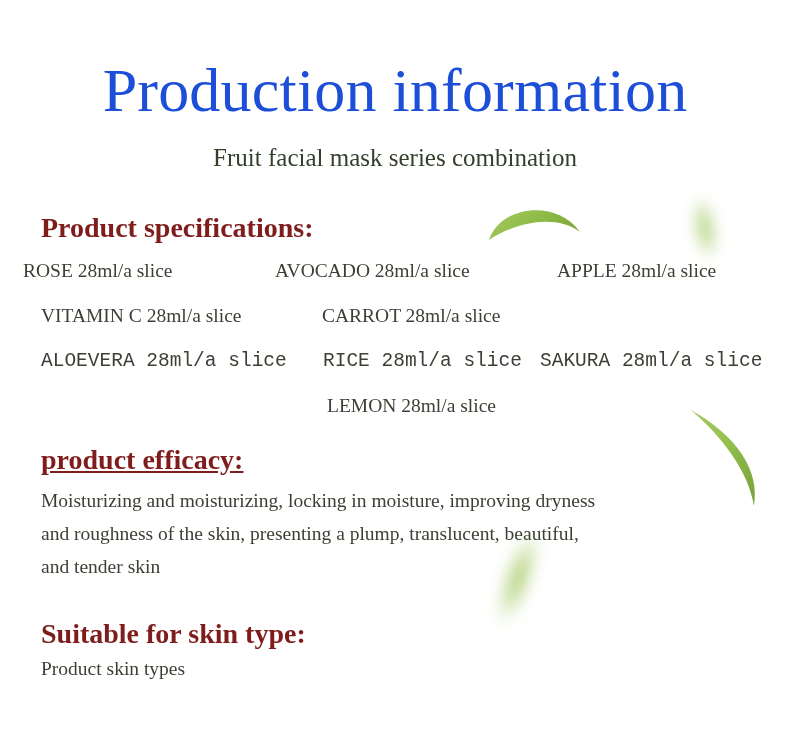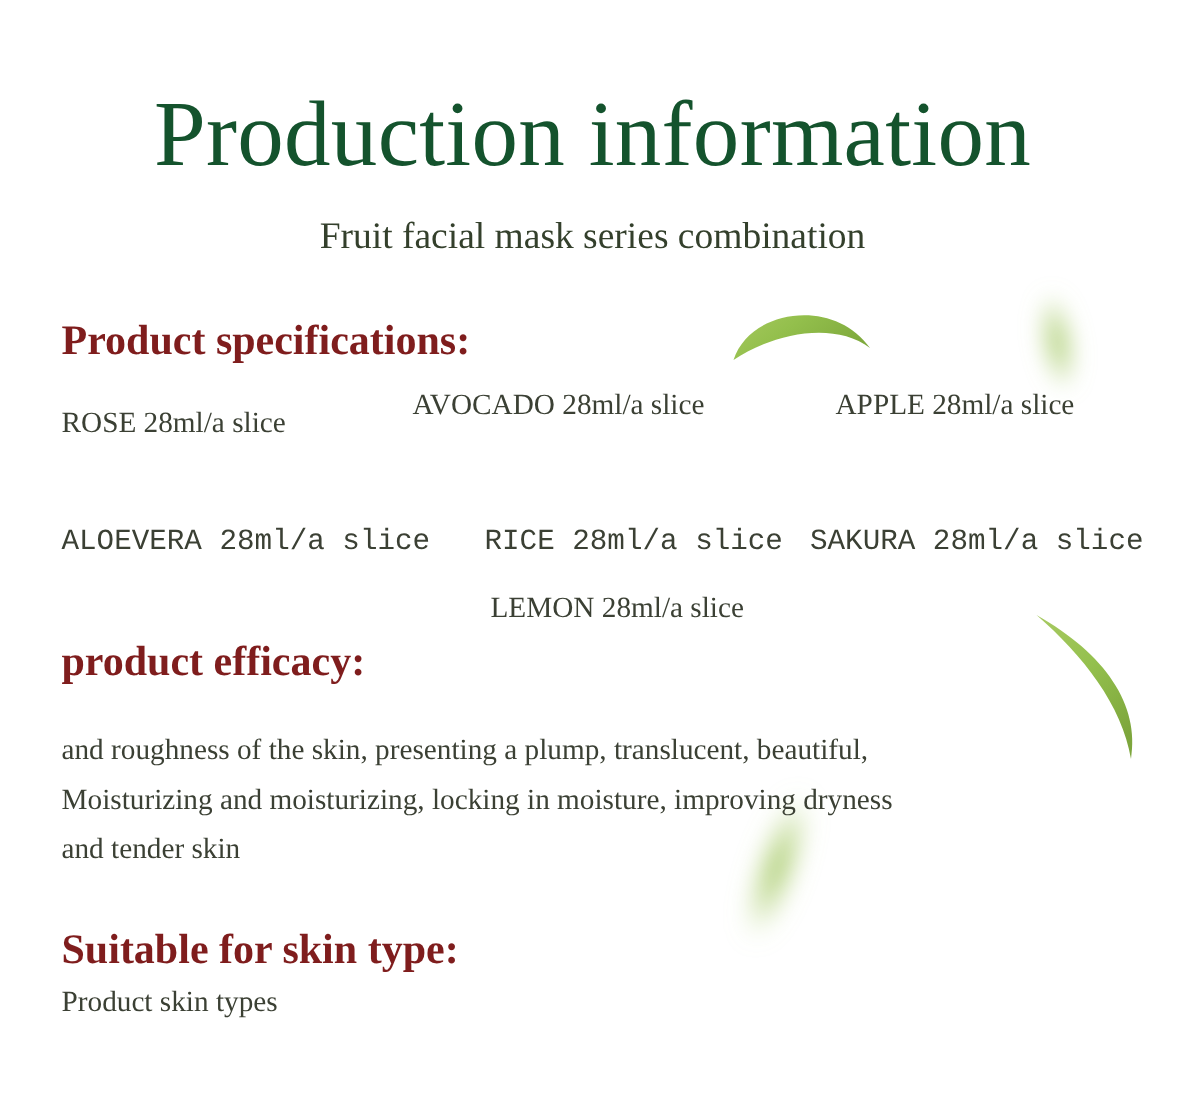--- a/index.html
+++ b/index.html
@@ -44,21 +44,21 @@
 
   .page-title {
     position: absolute;
     left: 0;
     top: 58px;
     width: 790px;
     text-align: center;
     font-size: 62px;
     line-height: 1.06;
     font-weight: 400;
-    color: #14532d;
+    color: #1d4ed8;
     letter-spacing: 0.2px;
     white-space: nowrap;
   }
 
   .page-subtitle {
     position: absolute;
     left: 0;
     top: 143px;
     width: 790px;
     text-align: center;
@@ -71,21 +71,21 @@
   .section-heading {
     position: absolute;
     left: 41px;
     font-size: 28px;
     line-height: 1.2;
     font-weight: 700;
     color: #7f1d1d;
     white-space: nowrap;
   }
   #heading-specs   { top: 211px; }
-  #heading-efficacy{ top: 425px; }
+  #heading-efficacy{ top: 443px; text-decoration: underline; }
   #heading-skin    { top: 617px; }
 
   .spec-row {
     position: absolute;
     left: 0;
     width: 790px;
     height: 26px;
     font-size: 19.5px;
     line-height: 26px;
     color: #3b4034;
@@ -183,41 +183,45 @@
 
   <div class="content">
 
     <div class="page-title">Production information</div>
 
     <div class="page-subtitle">Fruit facial mask series combination</div>
 
     <div class="section-heading" id="heading-specs">Product specifications:</div>
 
     <div class="spec-row" id="spec-row-0">
-      <span class="spec-item" style="left:41px;margin-top:12px;">ROSE 28ml/a slice</span>
+      <span class="spec-item" style="left:23px;">ROSE 28ml/a slice</span>
       <span class="spec-item" style="left:275px;">AVOCADO 28ml/a slice</span>
       <span class="spec-item" style="left:557px;">APPLE 28ml/a slice</span>
     </div>
 
+    <div class="spec-row" id="spec-row-1">
+      <span class="spec-item" style="left:41px;">VITAMIN C 28ml/a slice</span>
+      <span class="spec-item" style="left:322px;">CARROT 28ml/a slice</span>
+    </div>
 
     <div class="spec-row" id="spec-row-2">
       <span class="spec-item" style="left:41px;">ALOEVERA 28ml/a slice</span>
       <span class="spec-item" style="left:323px;">RICE 28ml/a slice</span>
       <span class="spec-item" style="left:540px;">SAKURA 28ml/a slice</span>
     </div>
 
     <div class="spec-row" id="spec-row-3">
       <span class="spec-item" style="left:327px;">LEMON 28ml/a slice</span>
     </div>
 
     <div class="section-heading" id="heading-efficacy">product efficacy:</div>
 
     <div class="body-paragraph">
+      <span class="body-line">Moisturizing and moisturizing, locking in moisture, improving dryness</span>
       <span class="body-line">and roughness of the skin, presenting a plump, translucent, beautiful,</span>
-      <span class="body-line">Moisturizing and moisturizing, locking in moisture, improving dryness</span>
       <span class="body-line">and tender skin</span>
     </div>
 
     <div class="section-heading" id="heading-skin">Suitable for skin type:</div>
 
     <div class="skin-text">Product skin types</div>
 
   </div>
 </div>
 

